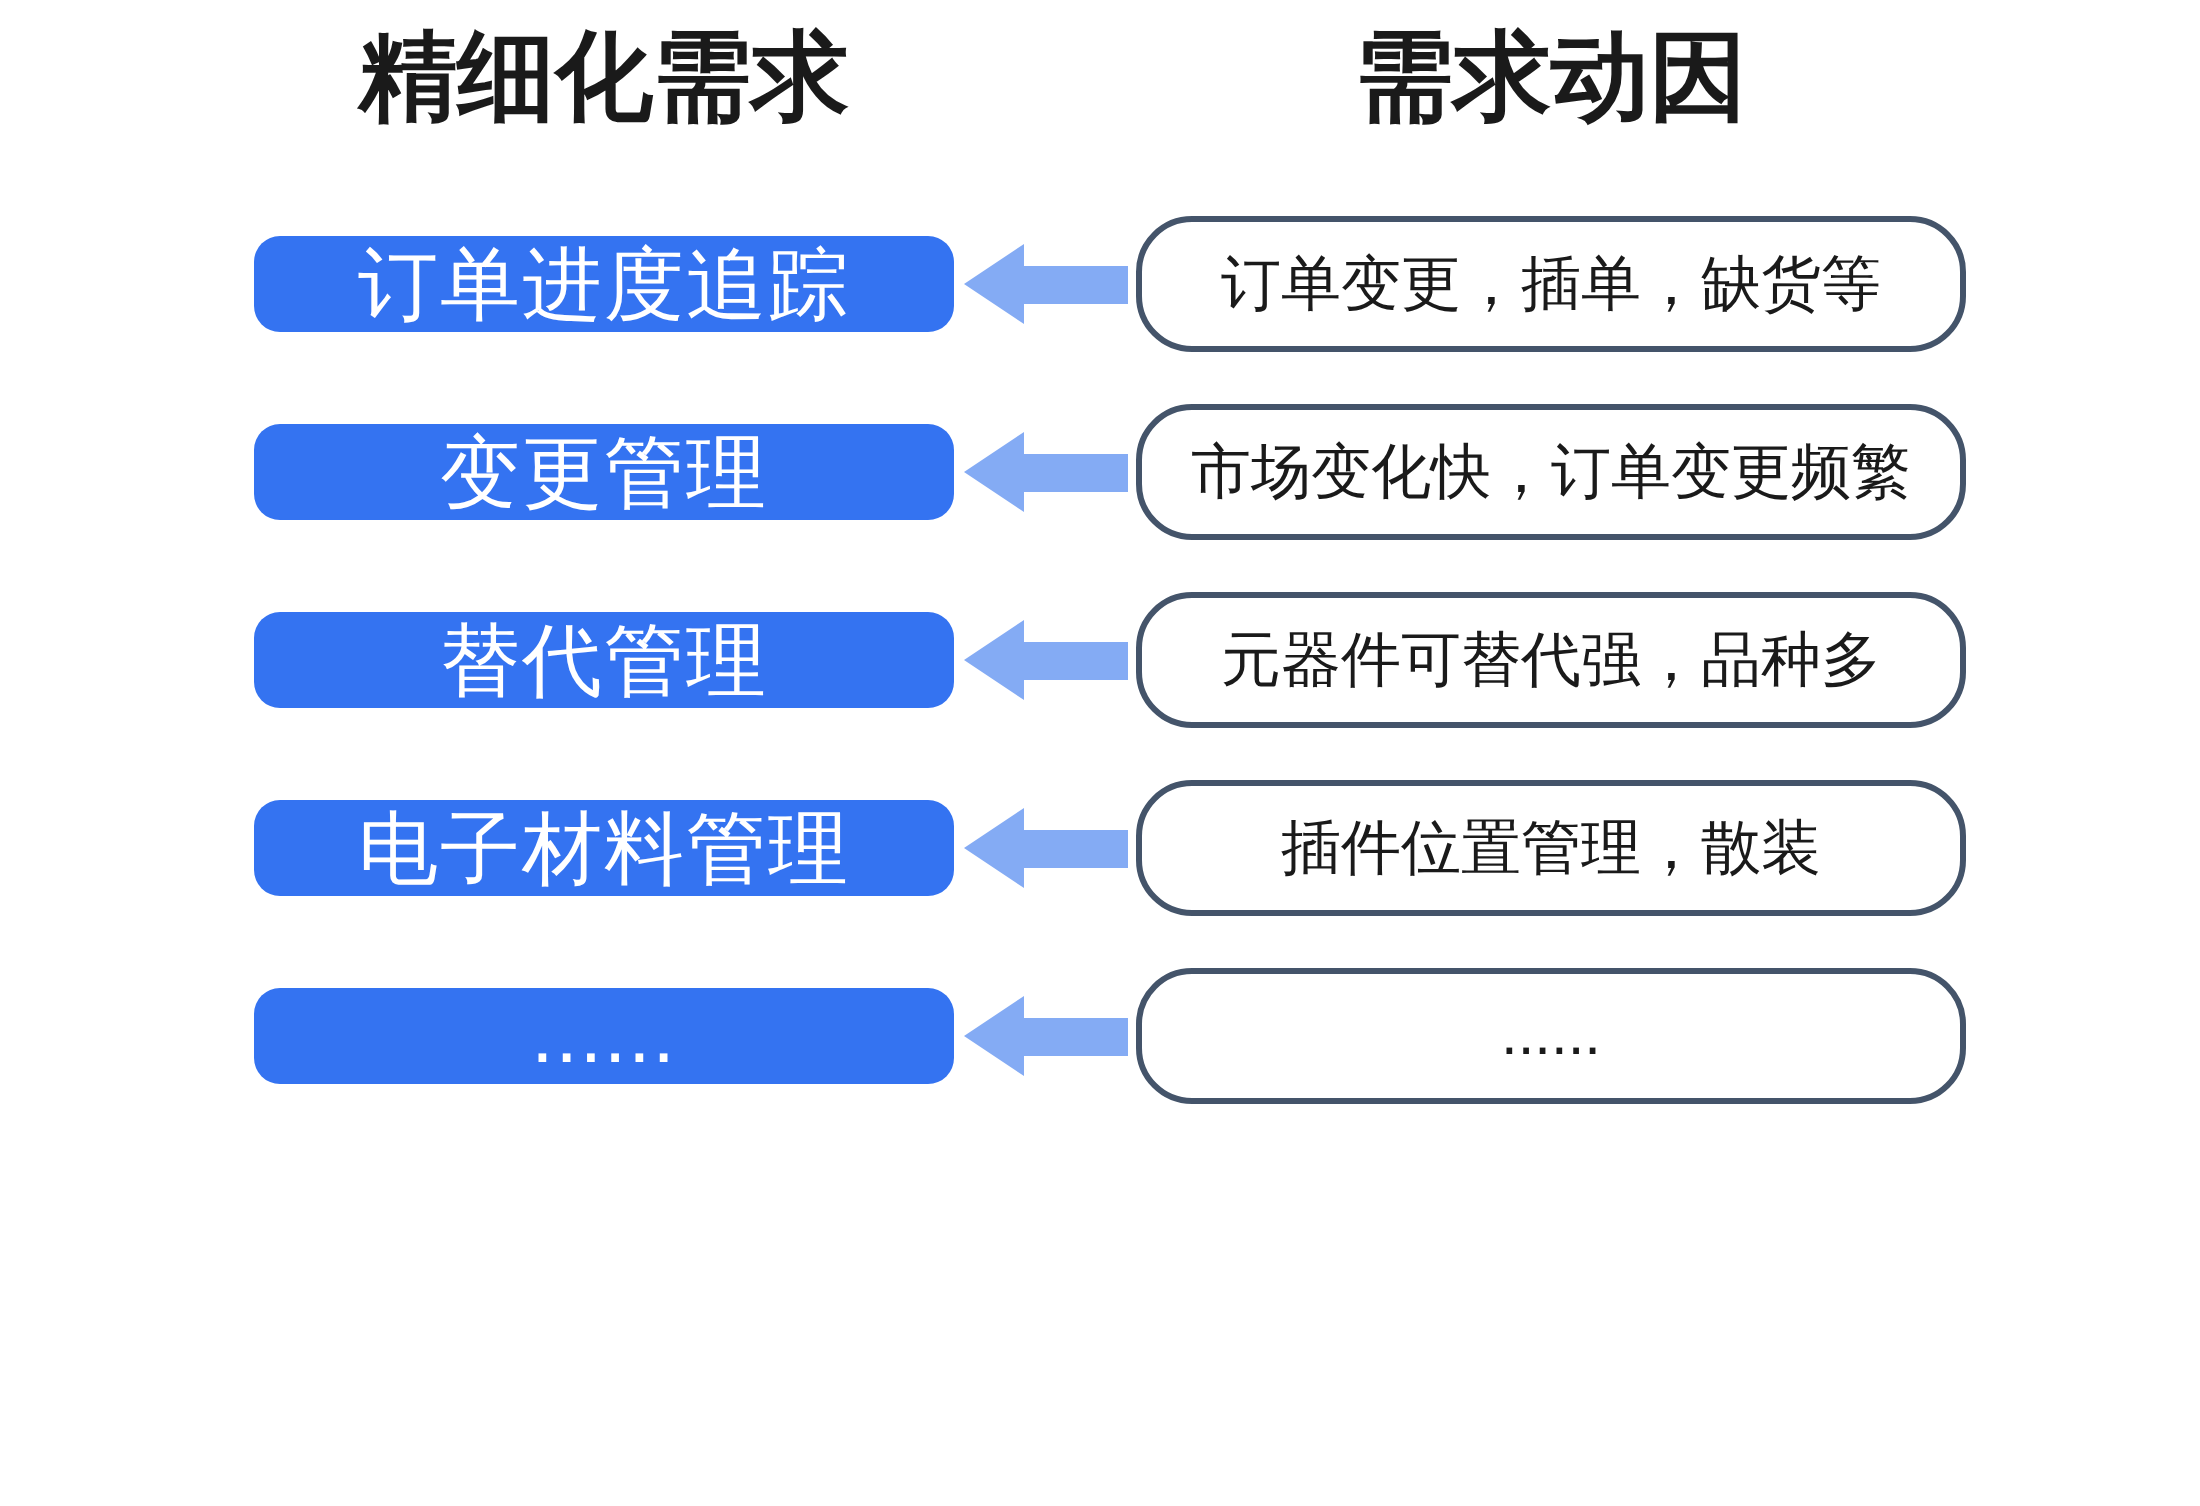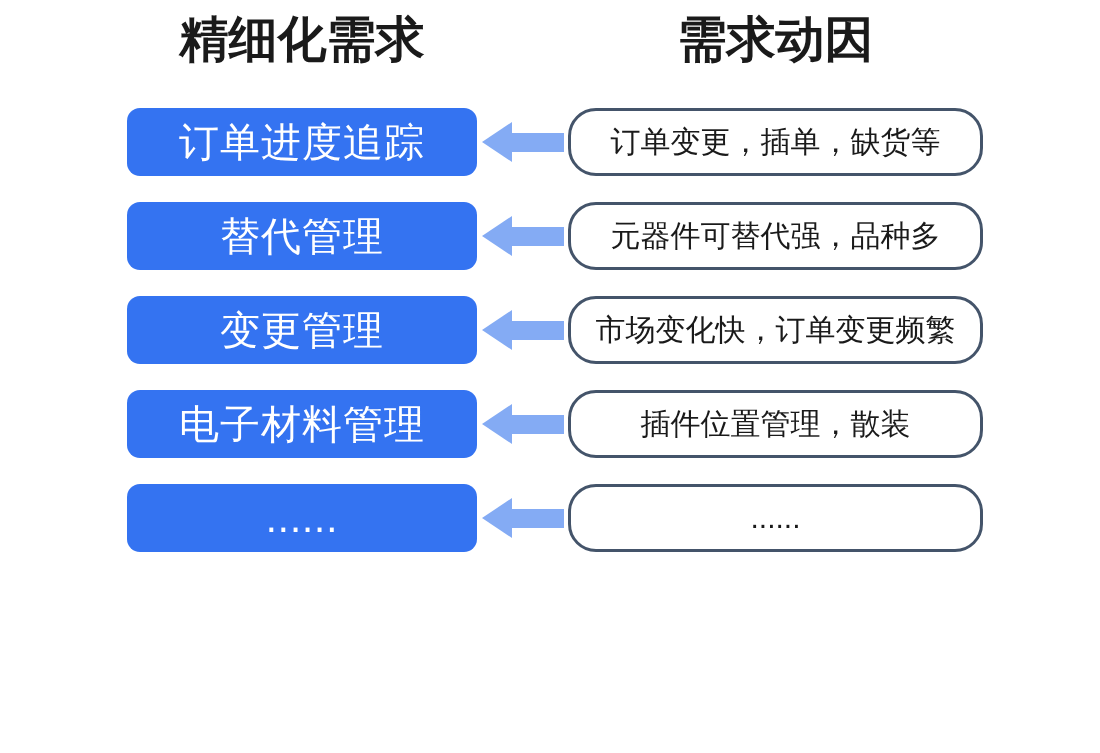--- a/index.html
+++ b/index.html
@@ -40,21 +40,21 @@
     flex-direction:column;
     gap:26px;
   }
   .row{
     display:flex;
     align-items:center;
     height:68px;
   }
   .req-box{
     width:350px;
-    height:68px;
+    height:48px;
     background:var(--blue);
     border-radius:13px;
     color:var(--text-light);
     font-size:40px;
     letter-spacing:1px;
     display:flex;
     align-items:center;
     justify-content:center;
     flex:0 0 auto;
   }
@@ -108,35 +108,35 @@
     <div class="row">
       <div class="req-box">订单进度追踪</div>
       <div class="arrow">
         <div class="arrow-head"></div>
         <div class="arrow-shaft"></div>
       </div>
       <div class="driver-box">订单变更，插单，缺货等</div>
     </div>
 
     <div class="row">
+      <div class="req-box">变更管理</div>
+      <div class="arrow">
+        <div class="arrow-head"></div>
+        <div class="arrow-shaft"></div>
+      </div>
+      <div class="driver-box">市场变化快，订单变更频繁</div>
+    </div>
+
+    <div class="row">
       <div class="req-box">替代管理</div>
       <div class="arrow">
         <div class="arrow-head"></div>
         <div class="arrow-shaft"></div>
       </div>
       <div class="driver-box">元器件可替代强，品种多</div>
-    </div>
-
-    <div class="row">
-      <div class="req-box">变更管理</div>
-      <div class="arrow">
-        <div class="arrow-head"></div>
-        <div class="arrow-shaft"></div>
-      </div>
-      <div class="driver-box">市场变化快，订单变更频繁</div>
     </div>
 
     <div class="row">
       <div class="req-box">电子材料管理</div>
       <div class="arrow">
         <div class="arrow-head"></div>
         <div class="arrow-shaft"></div>
       </div>
       <div class="driver-box">插件位置管理，散装</div>
     </div>

